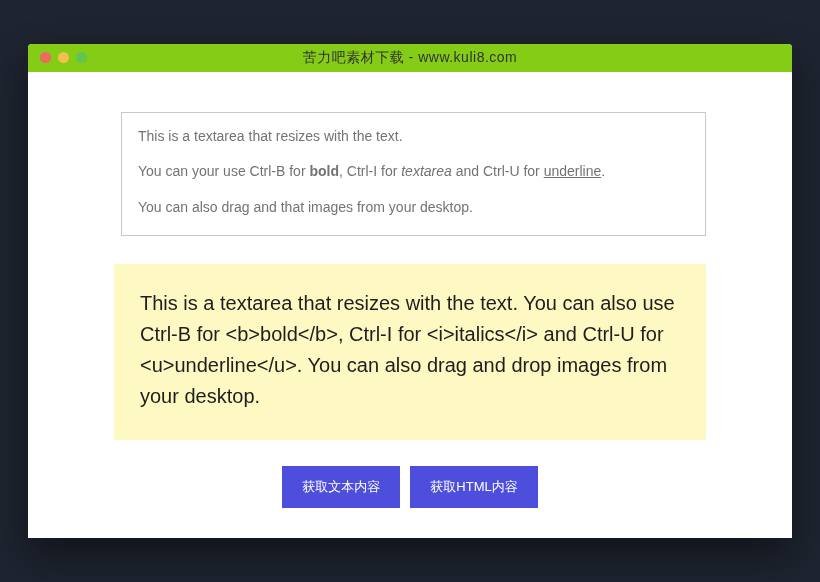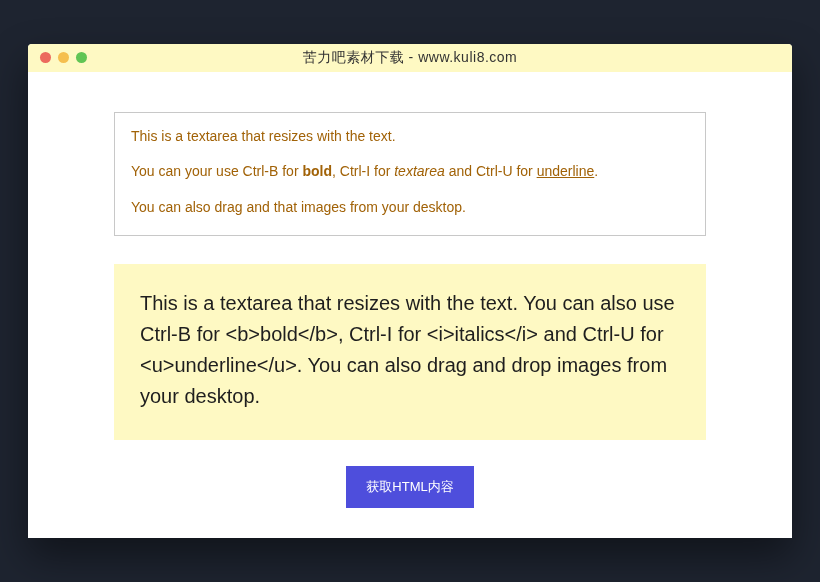--- a/index.html
+++ b/index.html
@@ -13,21 +13,21 @@
     padding: 28px;
   }
   .window {
     width: 764px;
     background: #ffffff;
     box-shadow: 0 18px 40px rgba(0,0,0,0.45);
     border-radius: 4px 4px 0 0;
     overflow: hidden;
   }
   .titlebar {
-    background: #fef9c3;
+    background: #84cc16;
     height: 28px;
     display: flex;
     align-items: center;
     position: relative;
     padding: 0 12px;
   }
   .dots { display: flex; gap: 7px; }
   .dot {
     width: 11px; height: 11px; border-radius: 50%;
   }
@@ -43,22 +43,23 @@
     letter-spacing: 0.5px;
     pointer-events: none;
   }
   .content {
     padding: 40px 86px 30px;
   }
   .editor {
     border: 1px solid #c8c8c8;
     padding: 14px 16px 18px;
     font-size: 14px;
-    color: #a16207;
+    color: #737373;
     line-height: 1.4;
+    margin-left: 7px;
   }
   .editor p { margin: 0 0 16px 0; }
   .editor p:last-child { margin-bottom: 0; }
   .editor b { font-weight: 700; }
   .editor i { font-style: italic; }
   .editor u { text-decoration: underline; }
   .preview {
     margin-top: 28px;
     background: #fef9c3;
     padding: 24px 26px 28px;
@@ -107,17 +108,18 @@
       <p>
         <span>You can also drag and that images from your desktop.</span>
       </p>
     </div>
 
     <div class="preview">
       <span>This is a textarea that resizes with the text. You can also use Ctrl-B for &lt;b&gt;bold&lt;/b&gt;, Ctrl-I for &lt;i&gt;italics&lt;/i&gt; and Ctrl-U for &lt;u&gt;underline&lt;/u&gt;. You can also drag and drop images from your desktop.</span>
     </div>
 
     <div class="buttons">
+      <button class="btn">获取文本内容</button>
       <button class="btn">获取HTML内容</button>
     </div>
 
   </div>
 </div>
 
 </body></html>

